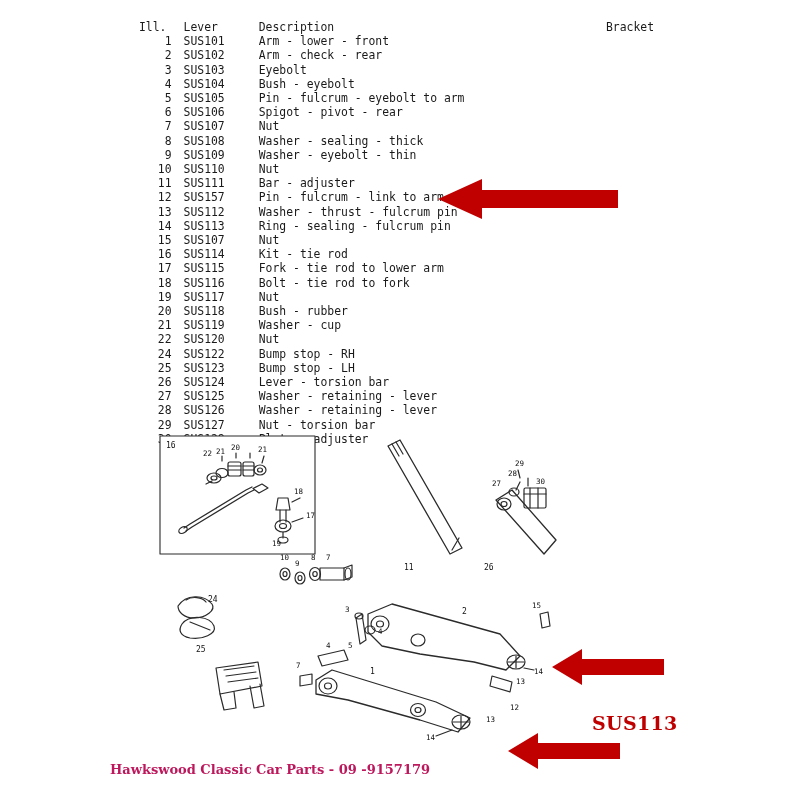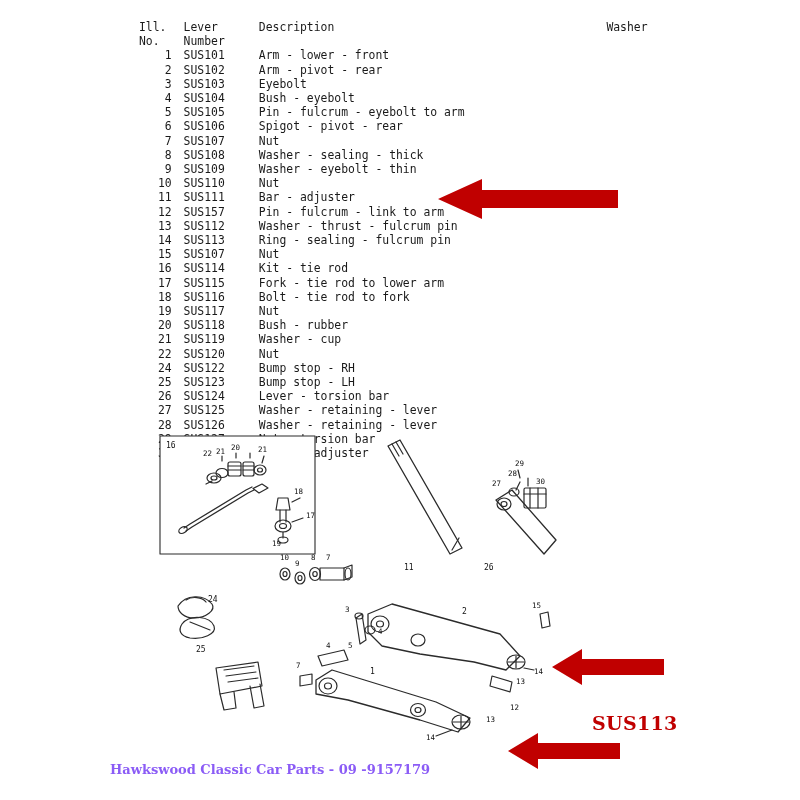--- a/index.html
+++ b/index.html
@@ -80,55 +80,49 @@
     color: #c00000;
     letter-spacing: 0.3px;
   }
   .footer-text {
     position: absolute;
     left: 110px;
     top: 762px;
     font-family: "DejaVu Serif", serif;
     font-weight: bold;
     font-size: 13px;
-    color: #8b5cf6;
+    color: #be185d;
   }
 </style>
 </head>
 <body>
 
 <div class="page">
 
   <div class="table-wrap">
     <table class="parts">
       <thead>
         <tr>
           <th class="hdr-ill">Ill.</th>
           <th class="col-part">Lever</th>
           <th class="col-desc">Description</th>
-          <th class="col-rem">Washer</th>
-        </tr>
-        <tr class="hdr-row2">
-          <th class="hdr-ill">No.</th>
-          <th class="col-part">Number</th>
-          <th class="col-desc"></th>
-          <th class="col-rem"></th>
+          <th class="col-rem">Bracket</th>
         </tr>
       </thead>
       <tbody id="parts-body">
           <tr>
             <td class="col-ill">1</td>
             <td class="col-part">SUS101</td>
             <td class="col-desc">Arm - lower - front</td>
             <td class="col-rem"></td>
           </tr>
           <tr>
             <td class="col-ill">2</td>
             <td class="col-part">SUS102</td>
-            <td class="col-desc">Arm - pivot - rear</td>
+            <td class="col-desc">Arm - check - rear</td>
             <td class="col-rem"></td>
           </tr>
           <tr>
             <td class="col-ill">3</td>
             <td class="col-part">SUS103</td>
             <td class="col-desc">Eyebolt</td>
             <td class="col-rem"></td>
           </tr>
           <tr>
             <td class="col-ill">4</td>

